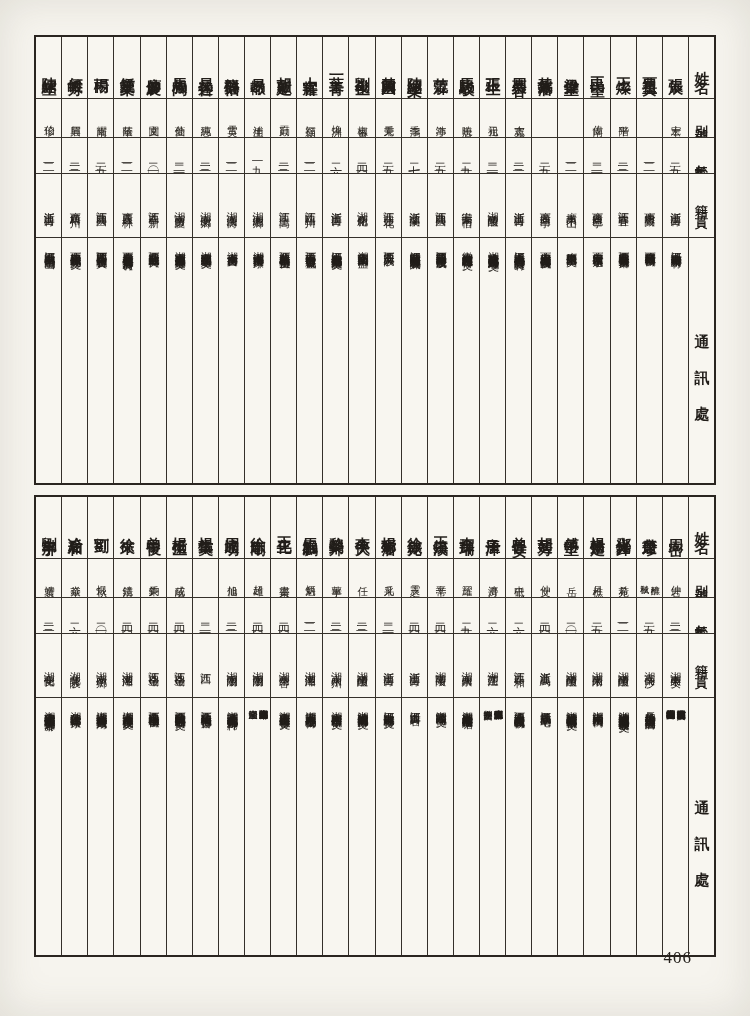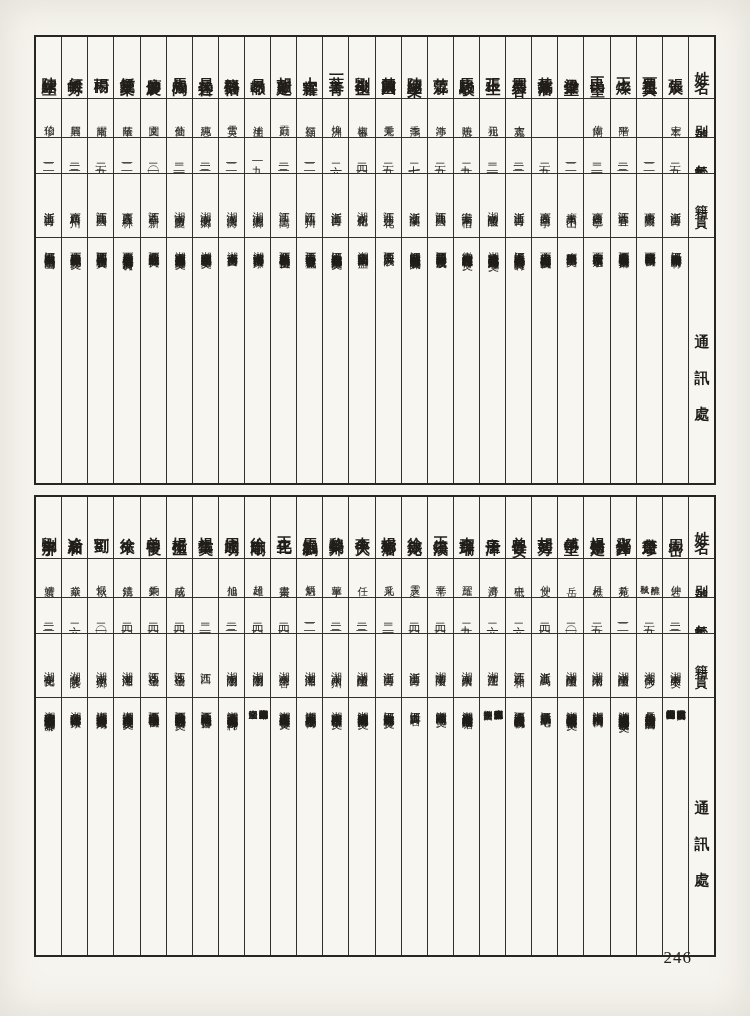--- a/index.html
+++ b/index.html
@@ -967,14 +967,14 @@
         </div>
         <div class="cell c-native">
           <span class="vtext native">湖南安化</span>
         </div>
         <div class="cell c-addr">
           <span class="vtext addr">湖南安化藍田雷總順恆利轉芙蓉牛寨冲</span>
         </div>
       </div>
     </div>
 
-  <div class="page-number">246</div>
+  <div class="page-number">406</div>
 </div>
 
 </body></html>

